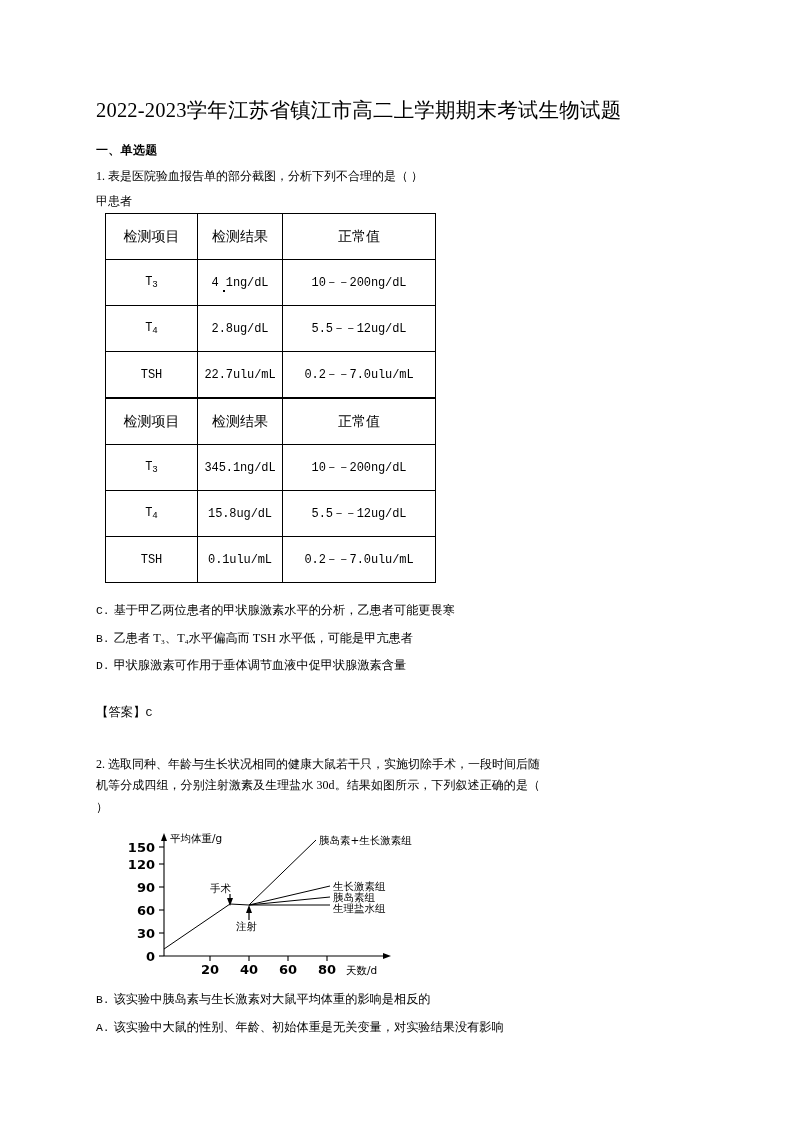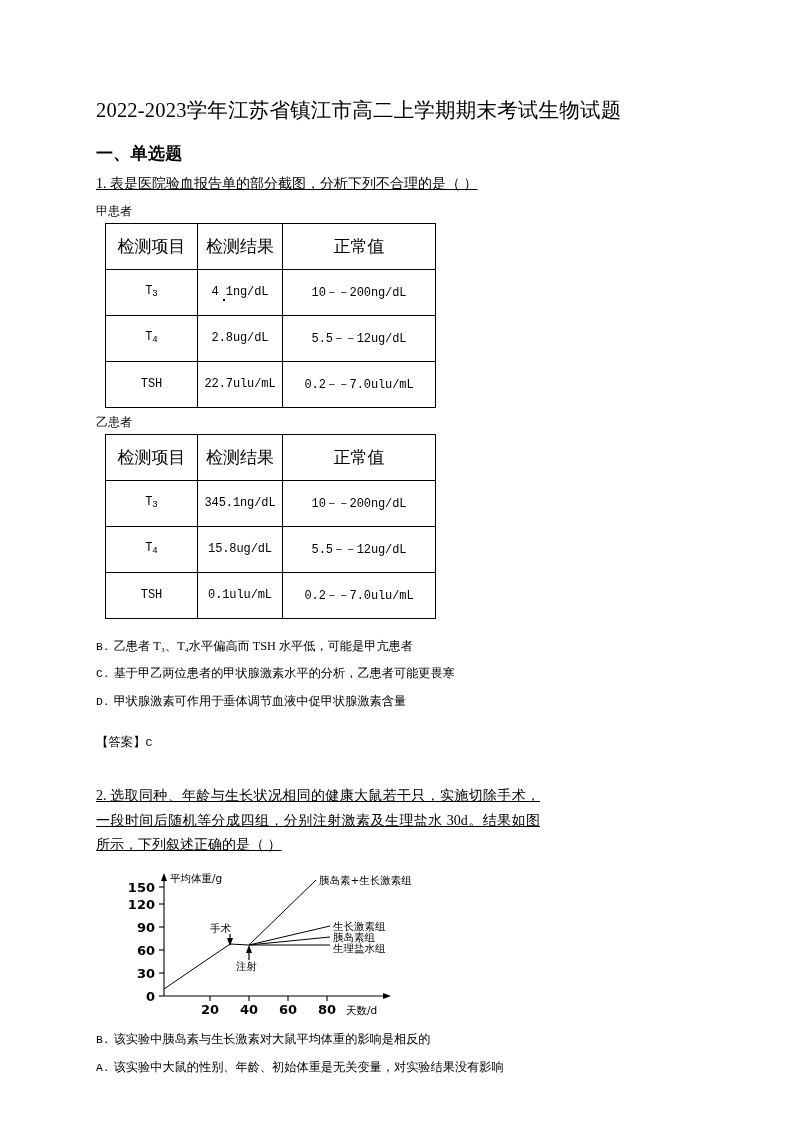--- a/index.html
+++ b/index.html
@@ -32,54 +32,53 @@
     font-weight: normal;
     line-height: 1.45;
     letter-spacing: 0.2px;
     white-space: nowrap;
     font-family: "Liberation Serif", "DejaVu Serif", serif;
   }
 
   
   .section-heading {
     margin: 16px 0 0 0;
-    font-size: 17px;
+    font-size: 12px;
     font-weight: bold;
     letter-spacing: 0.3px;
     font-family: "DejaVu Sans", "Liberation Sans", sans-serif;
   }
 
   
   .q-stem {
     margin: 7px 0 0 0;
-    font-size: 14px;
+    font-size: 12px;
     line-height: 1.78;
     text-align: justify;
     font-family: "Liberation Serif", "DejaVu Serif", serif;
-    text-decoration: underline;
   }
   .label-line {
     margin: 6px 0 3px 0;
     font-size: 12px;
     font-family: "Liberation Serif", "DejaVu Serif", serif;
   }
   .opt {
     margin: 0;
     padding: 4px 0 4px 0;
     font-size: 12.2px;
     line-height: 1.55;
     font-family: "Liberation Serif", "DejaVu Serif", serif;
   }
   .opt .opt-key {
     font-family: "Liberation Mono", "DejaVu Sans Mono", monospace;
     font-size: 11.4px;
     padding-right: 4px;
   }
   .answer {
-    margin: 18px 0 0 0;
+    margin: 24px 0 0 0;
     font-size: 12.4px;
     font-family: "Liberation Serif", "DejaVu Serif", serif;
   }
   .answer .ans-val {
     font-family: "Liberation Mono", "DejaVu Sans Mono", monospace;
     font-size: 11.6px;
   }
   .gap { height: 26px; }
 
   
@@ -94,21 +93,21 @@
     text-align: center;
     vertical-align: middle;
     font-weight: normal;
     padding: 0;
     height: 45px;
   }
   table.report col.c1 { width: 92px; }
   table.report col.c2 { width: 85px; }
   table.report col.c3 { width: 153px; }
   table.report th {
-    font-size: 17px;
+    font-size: 14px;
     font-family: "DejaVu Sans", "Liberation Sans", sans-serif;
   }
   table.report td {
     font-size: 12px;
     font-family: "Liberation Mono", "DejaVu Sans Mono", monospace;
     letter-spacing: -0.1px;
   }
   td.item-cell { font-size: 11.8px; }
   .sub { font-size: 0.76em; vertical-align: -0.25em; }
   .oddval { position: relative; display: inline-block; }
@@ -178,21 +177,20 @@
         <td>5.5－－12ug/dL</td>
       </tr>
       <tr>
         <td class="item-cell">TSH</td>
         <td>22.7ulu/mL</td>
         <td>0.2－－7.0ulu/mL</td>
       </tr>
     </tbody>
   </table>
 
-  <div class="label-line">乙患者</div>
 
   <table class="report">
     <colgroup>
         <col class="c1">
         <col class="c2">
         <col class="c3">
       </colgroup>
     <thead>
       <tr>
         <th>检测项目</th>
@@ -215,24 +213,24 @@
         <td class="item-cell">TSH</td>
         <td>0.1ulu/mL</td>
         <td>0.2－－7.0ulu/mL</td>
       </tr>
     </tbody>
   </table>
 
   <div style="height:14px"></div>
 
   <p class="opt">
+    <span class="opt-key">C.</span><span>基于甲乙两位患者的甲状腺激素水平的分析，乙患者可能更畏寒</span>
+  </p>
+  <p class="opt">
     <span class="opt-key">B.</span><span>乙患者 T₃、T₄水平偏高而 TSH 水平低，可能是甲亢患者</span>
-  </p>
-  <p class="opt">
-    <span class="opt-key">C.</span><span>基于甲乙两位患者的甲状腺激素水平的分析，乙患者可能更畏寒</span>
   </p>
   <p class="opt">
     <span class="opt-key">D.</span><span>甲状腺激素可作用于垂体调节血液中促甲状腺激素含量</span>
   </p>
 
   <p class="answer">
     <span>【答案】</span><span class="ans-val">C</span>
   </p>
 
   <div class="gap"></div>

